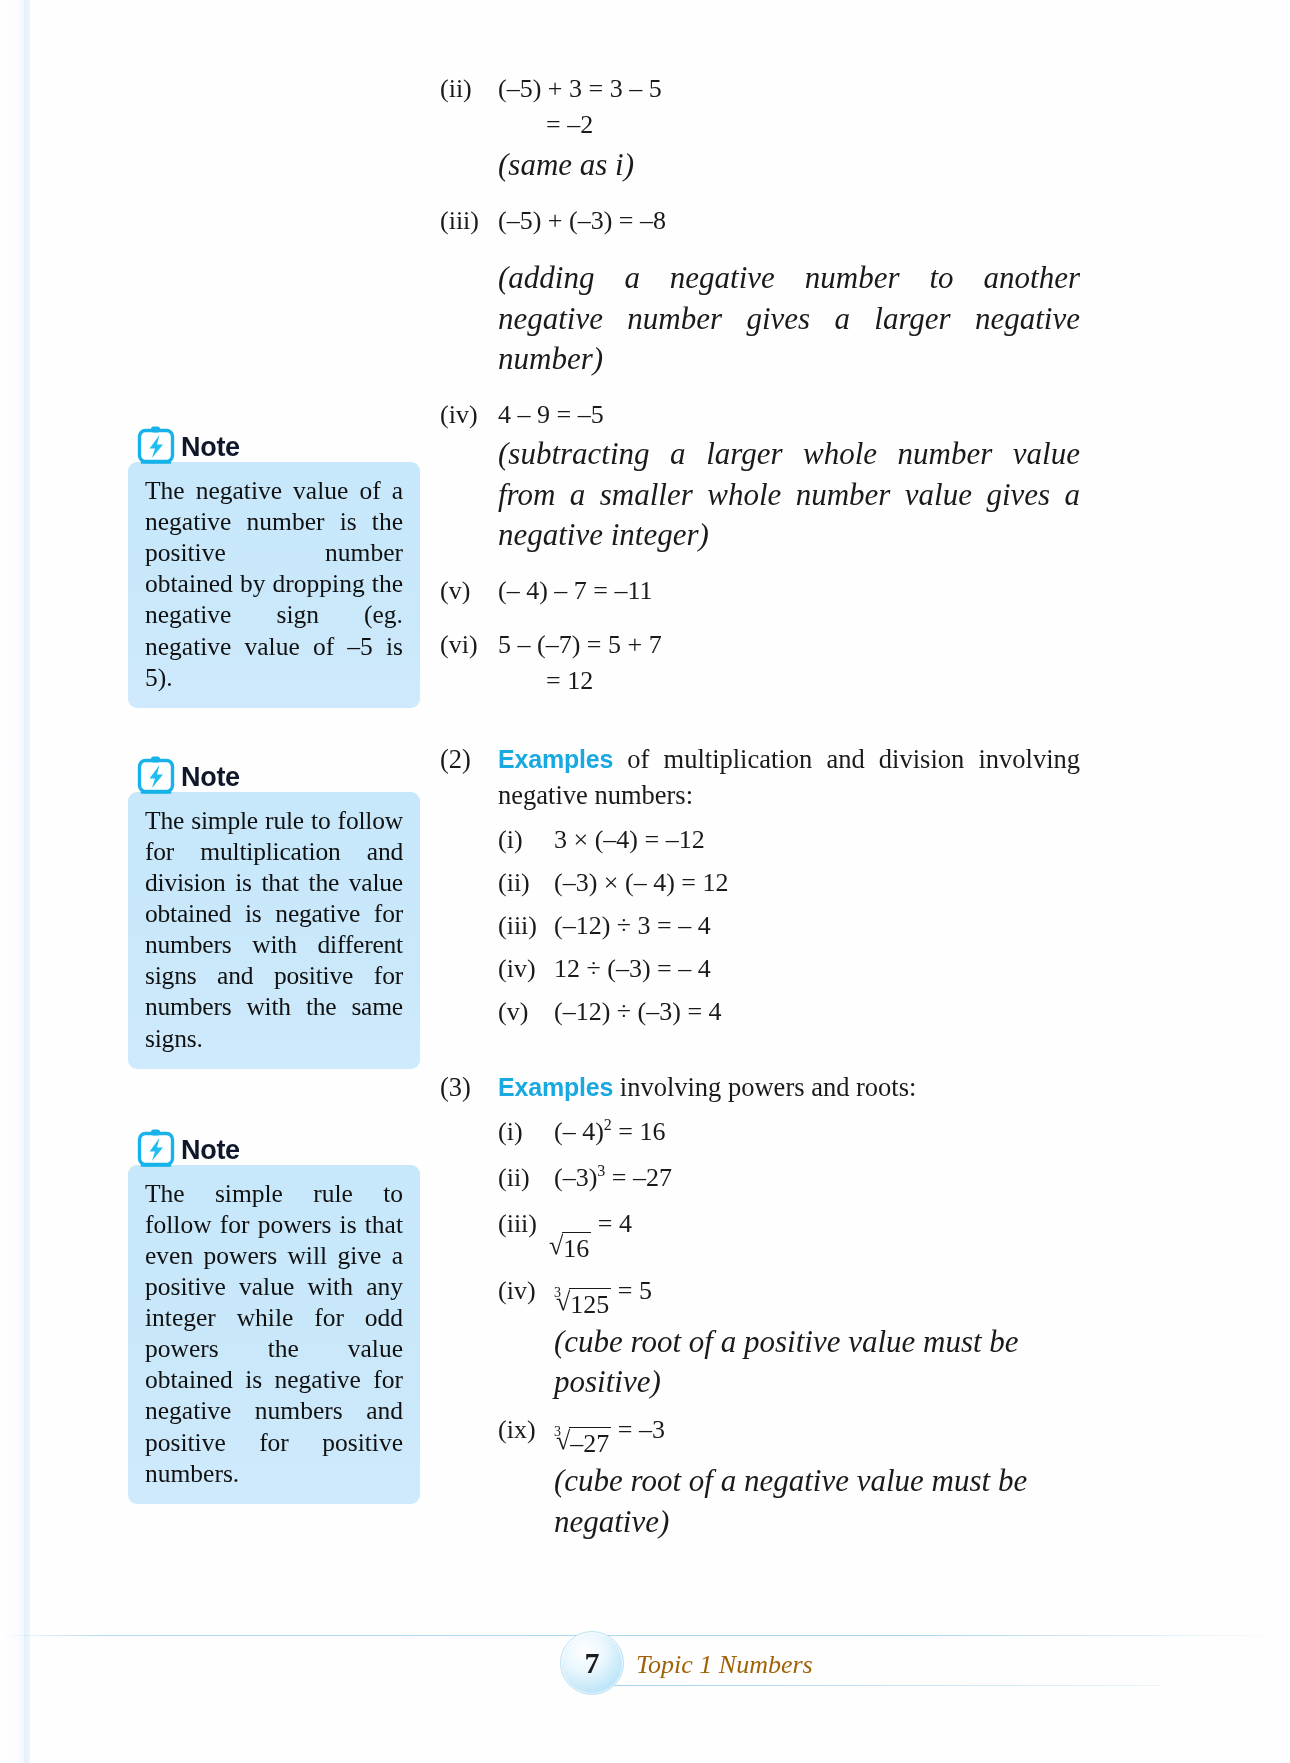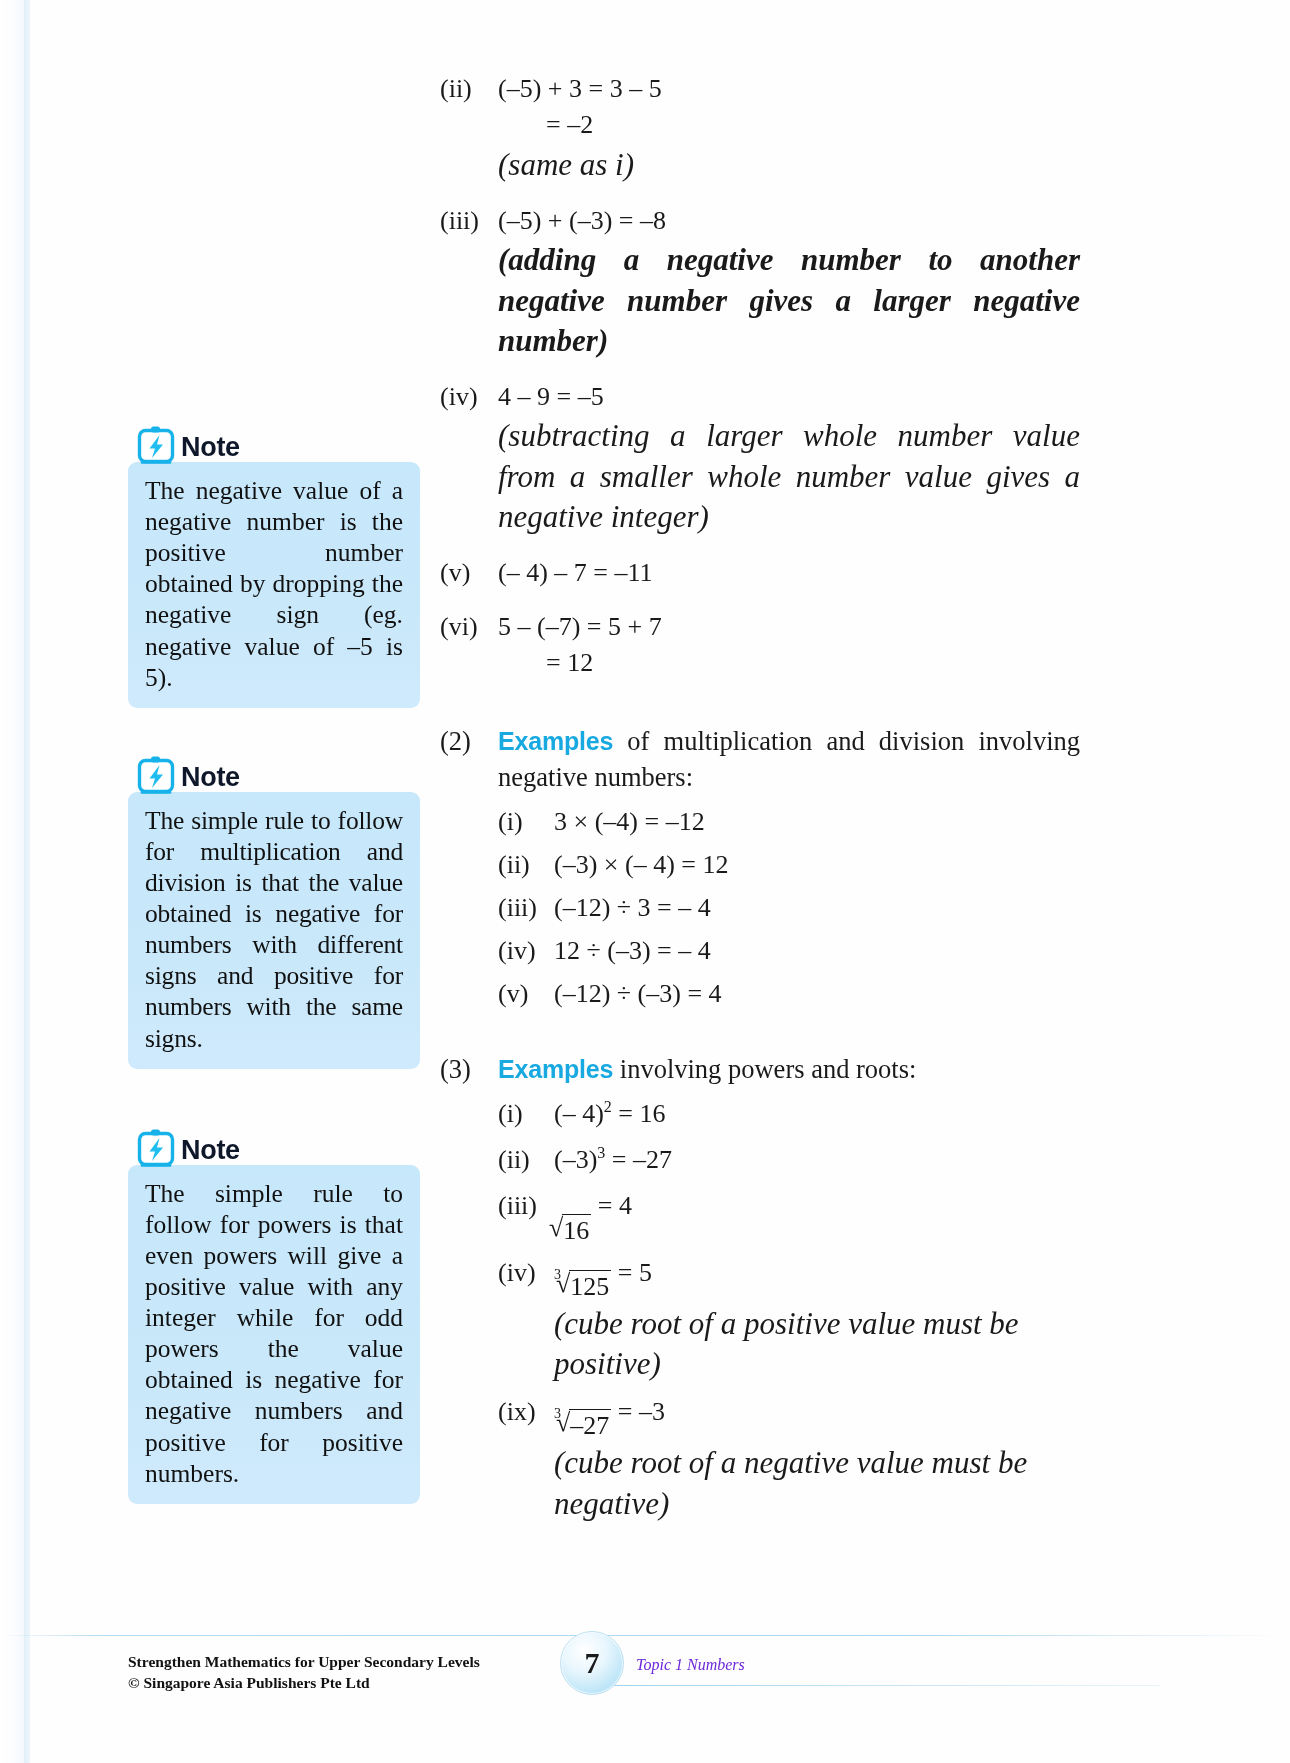--- a/index.html
+++ b/index.html
@@ -241,22 +241,22 @@
     font-family: "Liberation Serif","DejaVu Serif",serif;
     font-weight: bold;
     font-size: 30px;
     color: #1c1c1c;
     box-shadow: 0 0 0 1px rgba(255,255,255,0.7) inset;
   }
   .footer-topic {
     margin-left: 12px;
     font-family: "Liberation Serif","DejaVu Serif",serif;
     font-style: italic;
-    font-size: 16px;
-    color: #6d28d9;
+    font-size: 26px;
+    color: #a16207;
     position: relative;
     top: 2px;
   }
   .topic-underline {
     position: absolute;
     left: 600px;
     right: 130px;
     top: 72px;
     height: 1px;
     background: linear-gradient(90deg, rgba(120,190,230,0.7) 0%, rgba(120,190,230,0.15) 100%);
@@ -332,21 +332,21 @@
       </div>
     </div>
 
     <div class="gap-sm"></div>
 
     <div>
       <div class="eq-row">
         <div class="eq-label">(iii)</div>
         <div class="eq-body">(–5) + (–3) = –8</div>
       </div>
-      <div class="eq-row" style="margin-top:2px;font-weight:bold;">
+      <div class="eq-row" style="margin-top:20px;">
         <div class="eq-label"></div>
         <div class="note-it">(adding a negative number to another negative number gives a larger negative number)</div>
       </div>
     </div>
 
     <div class="gap-sm"></div>
 
     <div>
       <div class="eq-row">
         <div class="eq-label">(iv)</div>
@@ -480,24 +480,20 @@
           </div>
         </div>
 
       </div>
     </div>
 
   </div>
 
   <div class="footer">
     <div class="footer-line"></div>
-    <div class="footer-left">
-      <div>Strengthen Mathematics for Upper Secondary Levels</div>
-      <div>© Singapore Asia Publishers Pte Ltd</div>
-    </div>
     <div class="topic-underline"></div>
     <div class="footer-center">
       <div class="page-badge">7</div>
       <div class="footer-topic">Topic 1 Numbers</div>
     </div>
   </div>
 
 </div>
 
 </body></html>

